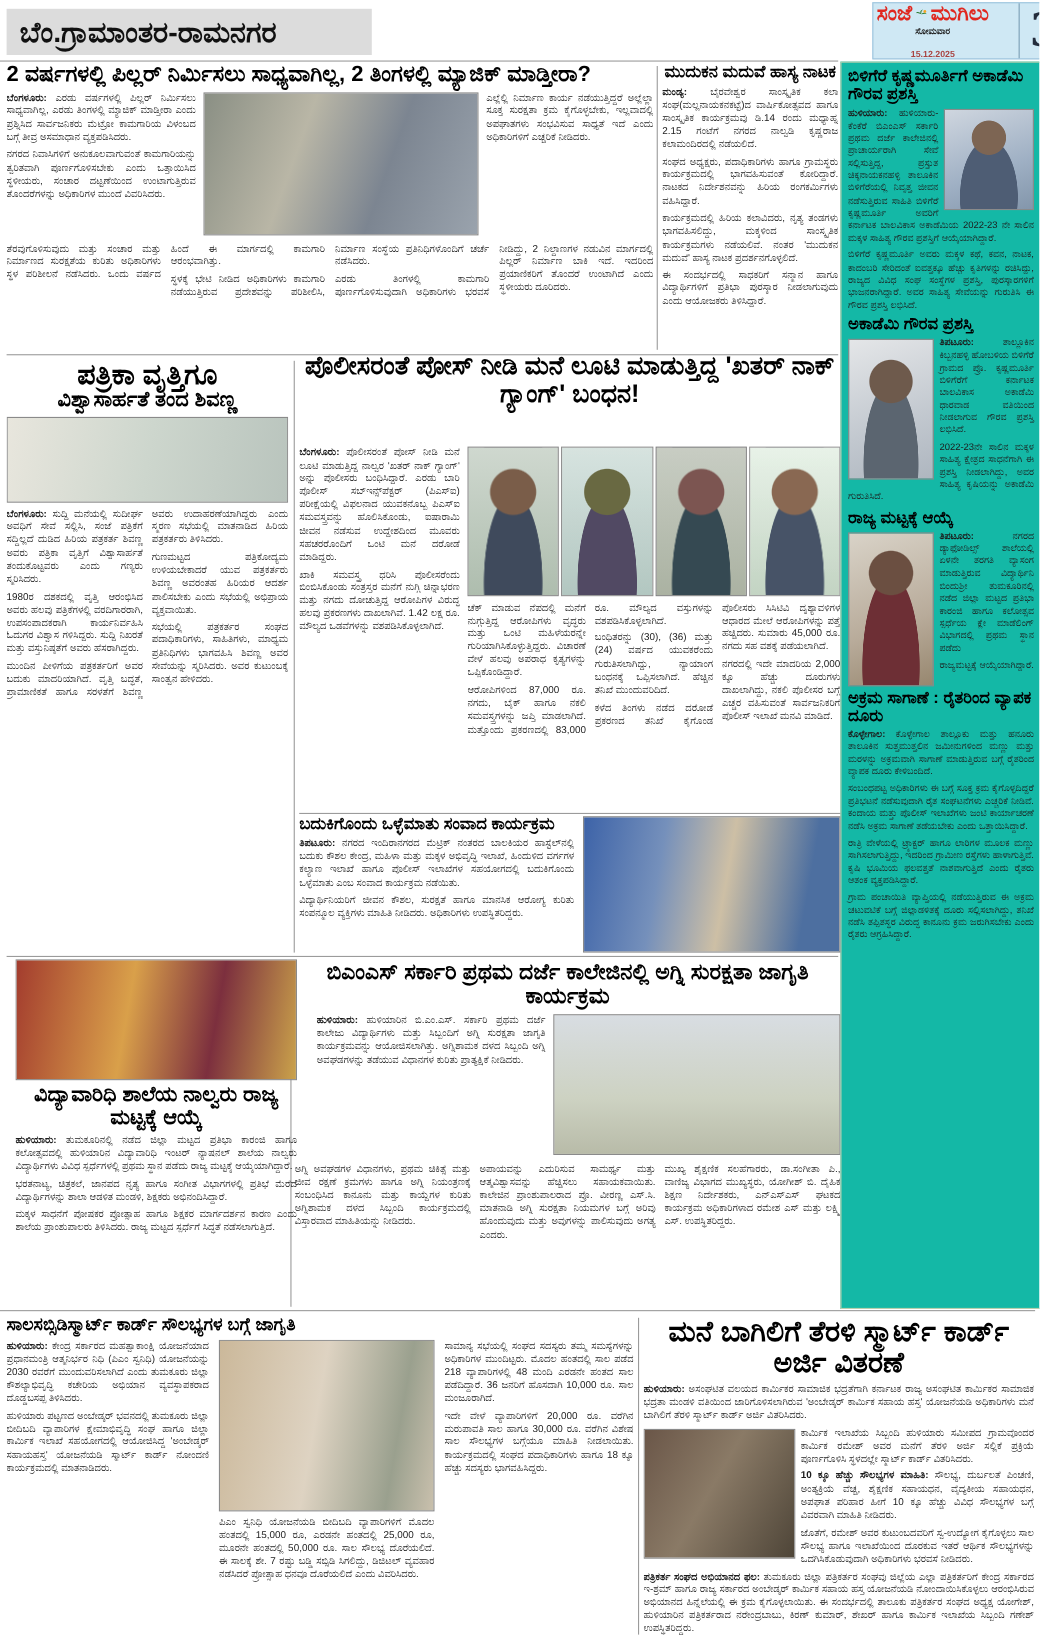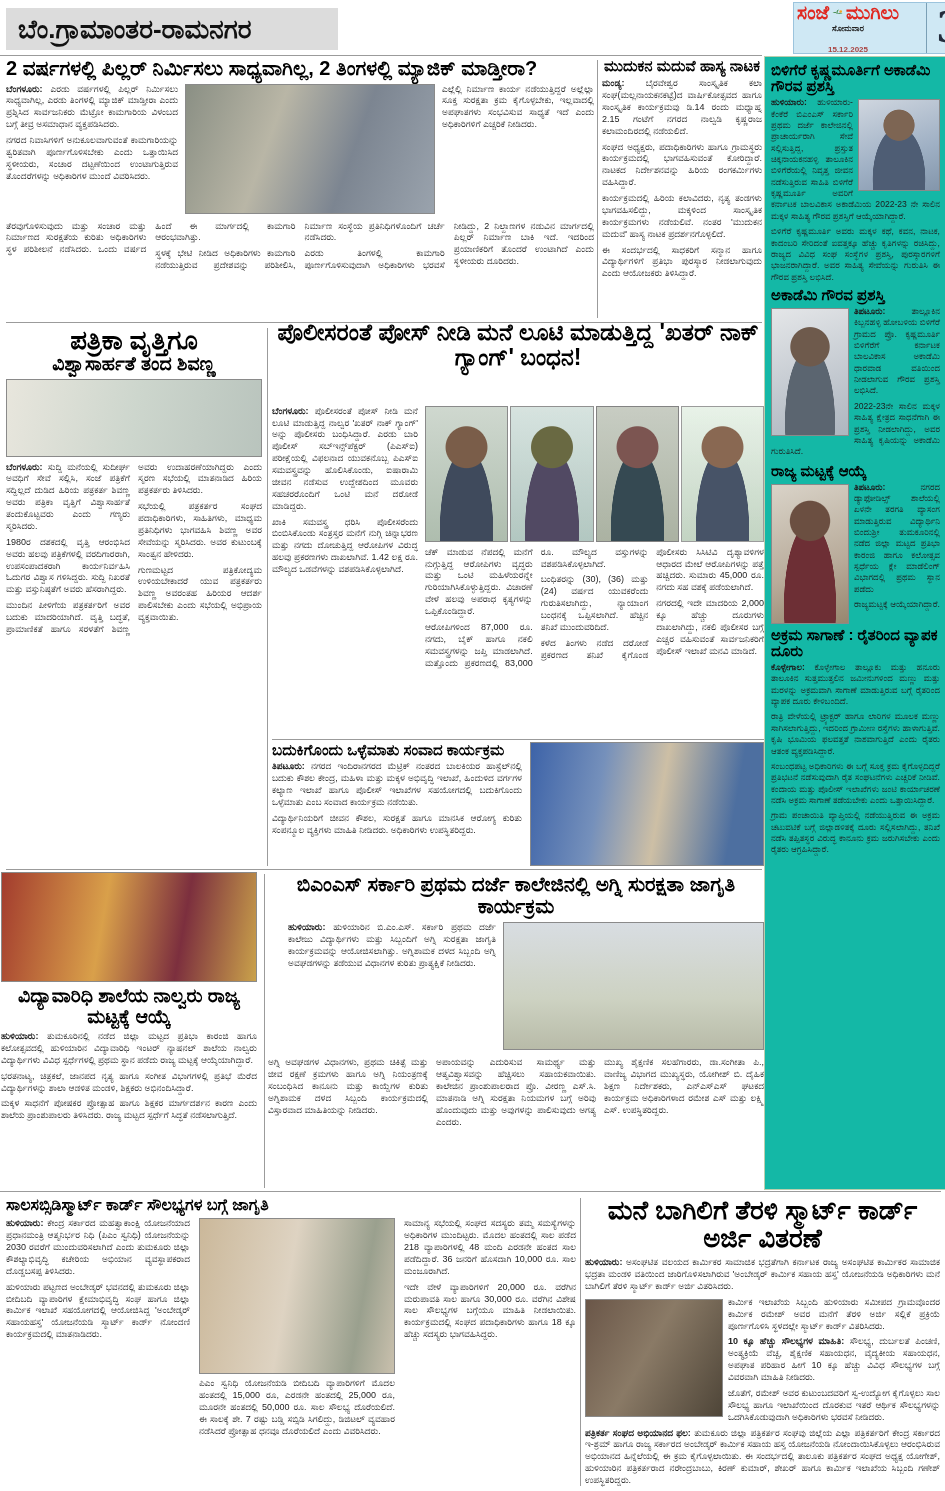--- a/index.html
+++ b/index.html
@@ -73,21 +73,21 @@
   .shiv-cols{column-count:2;column-gap:8px;height:370px;overflow:hidden;margin-top:5px;}
   #art-gang{left:272px;top:320px;width:492px;height:418px;}
   #art-gang .h1{font-size:23px;text-align:center;margin:0 0 5px 0;}
   .gang-main{display:flex;gap:7px;margin-top:36px;}
   .gang-left{width:146px;height:342px;overflow:hidden;}
   .gang-right{flex:1;}
   .gang-cols{column-count:3;column-gap:8px;height:196px;overflow:hidden;margin-top:5px;}
   #art-dialogue{left:272px;top:742px;width:492px;height:126px;display:flex;gap:8px;}
   .dia-left{width:250px;overflow:hidden;}
   .dia-left .h1{font-size:15px;margin:0 0 3px 0;}
-  #art-vidya{left:1px;top:872px;width:256px;height:318px;}
+  #art-vidya{left:14px;top:872px;width:256px;height:318px;}
   #art-vidya .h1{font-size:19px;text-align:center;margin:4px 0;}
   #art-fire{left:268px;top:874px;width:496px;height:316px;}
   #art-fire .h1{font-size:20px;text-align:center;margin:0 0 5px 0;}
   .fire-mid{display:flex;gap:7px;height:130px;margin-left:20px;}
   .fire-left{width:208px;overflow:hidden;}
   .fire-cols{column-count:3;column-gap:8px;height:98px;overflow:hidden;margin-top:5px;}
   #art-loan{left:6px;top:1196px;width:570px;height:292px;}
   #art-loan .h1{font-size:16px;margin:0 0 5px 0;white-space:nowrap;}
   .loan-cols{display:flex;gap:9px;height:248px;overflow:hidden;}
   .loan-c1{width:184px;}.loan-c2{width:196px;}.loan-c3{flex:1;}
@@ -165,36 +165,36 @@
     </div>
     <div class="h1" style="clear:both;margin-top:5px;">ರಾಜ್ಯ ಮಟ್ಟಕ್ಕೆ ಆಯ್ಕೆ</div>
     <div class="body">
       <div class="photo ph-girl fl-l" style="width:78px;height:140px;"></div>
       <p><span class="byline">ತಿಪಟೂರು:</span> <span>ನಗರದ ಡ್ಯಾಫೋಡಿಲ್ಸ್ ಶಾಲೆಯಲ್ಲಿ ಏಳನೇ ತರಗತಿ ವ್ಯಾಸಂಗ ಮಾಡುತ್ತಿರುವ ವಿದ್ಯಾರ್ಥಿನಿ ಬಿಂದುಶ್ರೀ ತುಮಕೂರಿನಲ್ಲಿ ನಡೆದ ಜಿಲ್ಲಾ ಮಟ್ಟದ ಪ್ರತಿಭಾ ಕಾರಂಜಿ ಹಾಗೂ ಕಲೋತ್ಸವ ಸ್ಪರ್ಧೆಯ ಕ್ಲೇ ಮಾಡೆಲಿಂಗ್ ವಿಭಾಗದಲ್ಲಿ ಪ್ರಥಮ ಸ್ಥಾನ ಪಡೆದು</span></p>
       <p>ರಾಜ್ಯಮಟ್ಟಕ್ಕೆ ಆಯ್ಕೆಯಾಗಿದ್ದಾರೆ.</p>
     </div>
     <div class="h1" style="clear:both;margin-top:6px;">ಅಕ್ರಮ ಸಾಗಾಣೆ : ರೈತರಿಂದ ವ್ಯಾಪಕ ದೂರು</div>
     <div class="body">
       <p><span class="byline">ಕೊಳ್ಳೇಗಾಲ:</span> <span>ಕೊಳ್ಳೇಗಾಲ ತಾಲ್ಲೂಕು ಮತ್ತು ಹನೂರು ತಾಲೂಕಿನ ಸುತ್ತಮುತ್ತಲಿನ ಜಮೀನುಗಳಿಂದ ಮಣ್ಣು ಮತ್ತು ಮರಳನ್ನು ಅಕ್ರಮವಾಗಿ ಸಾಗಾಣೆ ಮಾಡುತ್ತಿರುವ ಬಗ್ಗೆ ರೈತರಿಂದ ವ್ಯಾಪಕ ದೂರು ಕೇಳಿಬಂದಿದೆ.</span></p>
+      <p>ಸಂಬಂಧಪಟ್ಟ ಅಧಿಕಾರಿಗಳು ಈ ಬಗ್ಗೆ ಸೂಕ್ತ ಕ್ರಮ ಕೈಗೊಳ್ಳದಿದ್ದರೆ ಪ್ರತಿಭಟನೆ ನಡೆಸುವುದಾಗಿ ರೈತ ಸಂಘಟನೆಗಳು ಎಚ್ಚರಿಕೆ ನೀಡಿವೆ. ಕಂದಾಯ ಮತ್ತು ಪೊಲೀಸ್ ಇಲಾಖೆಗಳು ಜಂಟಿ ಕಾರ್ಯಾಚರಣೆ ನಡೆಸಿ ಅಕ್ರಮ ಸಾಗಾಣೆ ತಡೆಯಬೇಕು ಎಂದು ಒತ್ತಾಯಿಸಿದ್ದಾರೆ.</p>
       <p>ರಾತ್ರಿ ವೇಳೆಯಲ್ಲಿ ಟ್ರ್ಯಾಕ್ಟರ್ ಹಾಗೂ ಲಾರಿಗಳ ಮೂಲಕ ಮಣ್ಣು ಸಾಗಿಸಲಾಗುತ್ತಿದ್ದು, ಇದರಿಂದ ಗ್ರಾಮೀಣ ರಸ್ತೆಗಳು ಹಾಳಾಗುತ್ತಿವೆ. ಕೃಷಿ ಭೂಮಿಯ ಫಲವತ್ತತೆ ನಾಶವಾಗುತ್ತಿದೆ ಎಂದು ರೈತರು ಆತಂಕ ವ್ಯಕ್ತಪಡಿಸಿದ್ದಾರೆ.</p>
-      <p>ಸಂಬಂಧಪಟ್ಟ ಅಧಿಕಾರಿಗಳು ಈ ಬಗ್ಗೆ ಸೂಕ್ತ ಕ್ರಮ ಕೈಗೊಳ್ಳದಿದ್ದರೆ ಪ್ರತಿಭಟನೆ ನಡೆಸುವುದಾಗಿ ರೈತ ಸಂಘಟನೆಗಳು ಎಚ್ಚರಿಕೆ ನೀಡಿವೆ. ಕಂದಾಯ ಮತ್ತು ಪೊಲೀಸ್ ಇಲಾಖೆಗಳು ಜಂಟಿ ಕಾರ್ಯಾಚರಣೆ ನಡೆಸಿ ಅಕ್ರಮ ಸಾಗಾಣೆ ತಡೆಯಬೇಕು ಎಂದು ಒತ್ತಾಯಿಸಿದ್ದಾರೆ.</p>
       <p>ಗ್ರಾಮ ಪಂಚಾಯಿತಿ ವ್ಯಾಪ್ತಿಯಲ್ಲಿ ನಡೆಯುತ್ತಿರುವ ಈ ಅಕ್ರಮ ಚಟುವಟಿಕೆ ಬಗ್ಗೆ ಜಿಲ್ಲಾಡಳಿತಕ್ಕೆ ದೂರು ಸಲ್ಲಿಸಲಾಗಿದ್ದು, ತನಿಖೆ ನಡೆಸಿ ತಪ್ಪಿತಸ್ಥರ ವಿರುದ್ಧ ಕಾನೂನು ಕ್ರಮ ಜರುಗಿಸಬೇಕು ಎಂದು ರೈತರು ಆಗ್ರಹಿಸಿದ್ದಾರೆ.</p>
     </div>
   </div>
 
   <div class="abs clip" id="art-shivanna">
     <div class="h1 h1a">ಪತ್ರಿಕಾ ವೃತ್ತಿಗೂ</div>
     <div class="h1 h1b">ವಿಶ್ವಾಸಾರ್ಹತೆ ತಂದ ಶಿವಣ್ಣ</div>
     <div class="photo ph-event" style="width:100%;height:78px;"></div>
     <div class="shiv-cols body">
       <p><span class="byline">ಬೆಂಗಳೂರು:</span> <span>ಸುದ್ದಿ ಮನೆಯಲ್ಲಿ ಸುದೀರ್ಘ ಅವಧಿಗೆ ಸೇವೆ ಸಲ್ಲಿಸಿ, ಸಂಜೆ ಪತ್ರಿಕೆಗೆ ಸದ್ದಿಲ್ಲದೆ ದುಡಿದ ಹಿರಿಯ ಪತ್ರಕರ್ತ ಶಿವಣ್ಣ ಅವರು ಪತ್ರಿಕಾ ವೃತ್ತಿಗೆ ವಿಶ್ವಾಸಾರ್ಹತೆ ತಂದುಕೊಟ್ಟವರು ಎಂದು ಗಣ್ಯರು ಸ್ಮರಿಸಿದರು.</span></p>
       <p>1980ರ ದಶಕದಲ್ಲಿ ವೃತ್ತಿ ಆರಂಭಿಸಿದ ಅವರು ಹಲವು ಪತ್ರಿಕೆಗಳಲ್ಲಿ ವರದಿಗಾರರಾಗಿ, ಉಪಸಂಪಾದಕರಾಗಿ ಕಾರ್ಯನಿರ್ವಹಿಸಿ ಓದುಗರ ವಿಶ್ವಾಸ ಗಳಿಸಿದ್ದರು. ಸುದ್ದಿ ನಿಖರತೆ ಮತ್ತು ವಸ್ತುನಿಷ್ಠತೆಗೆ ಅವರು ಹೆಸರಾಗಿದ್ದರು.</p>
       <p>ಮುಂದಿನ ಪೀಳಿಗೆಯ ಪತ್ರಕರ್ತರಿಗೆ ಅವರ ಬದುಕು ಮಾದರಿಯಾಗಿದೆ. ವೃತ್ತಿ ಬದ್ಧತೆ, ಪ್ರಾಮಾಣಿಕತೆ ಹಾಗೂ ಸರಳತೆಗೆ ಶಿವಣ್ಣ ಅವರು ಉದಾಹರಣೆಯಾಗಿದ್ದರು ಎಂದು ಸ್ಮರಣ ಸಭೆಯಲ್ಲಿ ಮಾತನಾಡಿದ ಹಿರಿಯ ಪತ್ರಕರ್ತರು ತಿಳಿಸಿದರು.</p>
+      <p>ಗುಣಮಟ್ಟದ ಪತ್ರಿಕೋದ್ಯಮ ಉಳಿಯಬೇಕಾದರೆ ಯುವ ಪತ್ರಕರ್ತರು ಶಿವಣ್ಣ ಅವರಂತಹ ಹಿರಿಯರ ಆದರ್ಶ ಪಾಲಿಸಬೇಕು ಎಂದು ಸಭೆಯಲ್ಲಿ ಅಭಿಪ್ರಾಯ ವ್ಯಕ್ತವಾಯಿತು.</p>
       <p>ಸಭೆಯಲ್ಲಿ ಪತ್ರಕರ್ತರ ಸಂಘದ ಪದಾಧಿಕಾರಿಗಳು, ಸಾಹಿತಿಗಳು, ಮಾಧ್ಯಮ ಪ್ರತಿನಿಧಿಗಳು ಭಾಗವಹಿಸಿ ಶಿವಣ್ಣ ಅವರ ಸೇವೆಯನ್ನು ಸ್ಮರಿಸಿದರು. ಅವರ ಕುಟುಂಬಕ್ಕೆ ಸಾಂತ್ವನ ಹೇಳಿದರು.</p>
-      <p>ಗುಣಮಟ್ಟದ ಪತ್ರಿಕೋದ್ಯಮ ಉಳಿಯಬೇಕಾದರೆ ಯುವ ಪತ್ರಕರ್ತರು ಶಿವಣ್ಣ ಅವರಂತಹ ಹಿರಿಯರ ಆದರ್ಶ ಪಾಲಿಸಬೇಕು ಎಂದು ಸಭೆಯಲ್ಲಿ ಅಭಿಪ್ರಾಯ ವ್ಯಕ್ತವಾಯಿತು.</p>
     </div>
   </div>
   <div class="hrule" style="left:6px;top:322px;width:756px;"></div>
   <div class="vdiv" style="left:267px;top:328px;height:538px;"></div>
 
   <div class="abs clip" id="art-gang">
     <div class="h1">ಪೊಲೀಸರಂತೆ ಪೋಸ್ ನೀಡಿ ಮನೆ ಲೂಟಿ ಮಾಡುತ್ತಿದ್ದ 'ಖತರ್ ನಾಕ್ ಗ್ಯಾಂಗ್' ಬಂಧನ!</div>
     <div class="gang-main">
       <div class="gang-left body">
         <p><span class="byline">ಬೆಂಗಳೂರು:</span> <span>ಪೊಲೀಸರಂತೆ ಪೋಸ್ ನೀಡಿ ಮನೆ ಲೂಟಿ ಮಾಡುತ್ತಿದ್ದ ನಾಲ್ವರ 'ಖತರ್ ನಾಕ್ ಗ್ಯಾಂಗ್' ಅನ್ನು ಪೊಲೀಸರು ಬಂಧಿಸಿದ್ದಾರೆ. ಎರಡು ಬಾರಿ ಪೊಲೀಸ್ ಸಬ್‌ಇನ್ಸ್‌ಪೆಕ್ಟರ್ (ಪಿಎಸ್‌ಐ) ಪರೀಕ್ಷೆಯಲ್ಲಿ ವಿಫಲನಾದ ಯುವಕನೊಬ್ಬ ಪಿಎಸ್‌ಐ ಸಮವಸ್ತ್ರವನ್ನು ಹೊಲಿಸಿಕೊಂಡು, ಐಷಾರಾಮಿ ಜೀವನ ನಡೆಸುವ ಉದ್ದೇಶದಿಂದ ಮೂವರು ಸಹಚರರೊಂದಿಗೆ ಒಂಟಿ ಮನೆ ದರೋಡೆ ಮಾಡಿದ್ದರು.</span></p>

